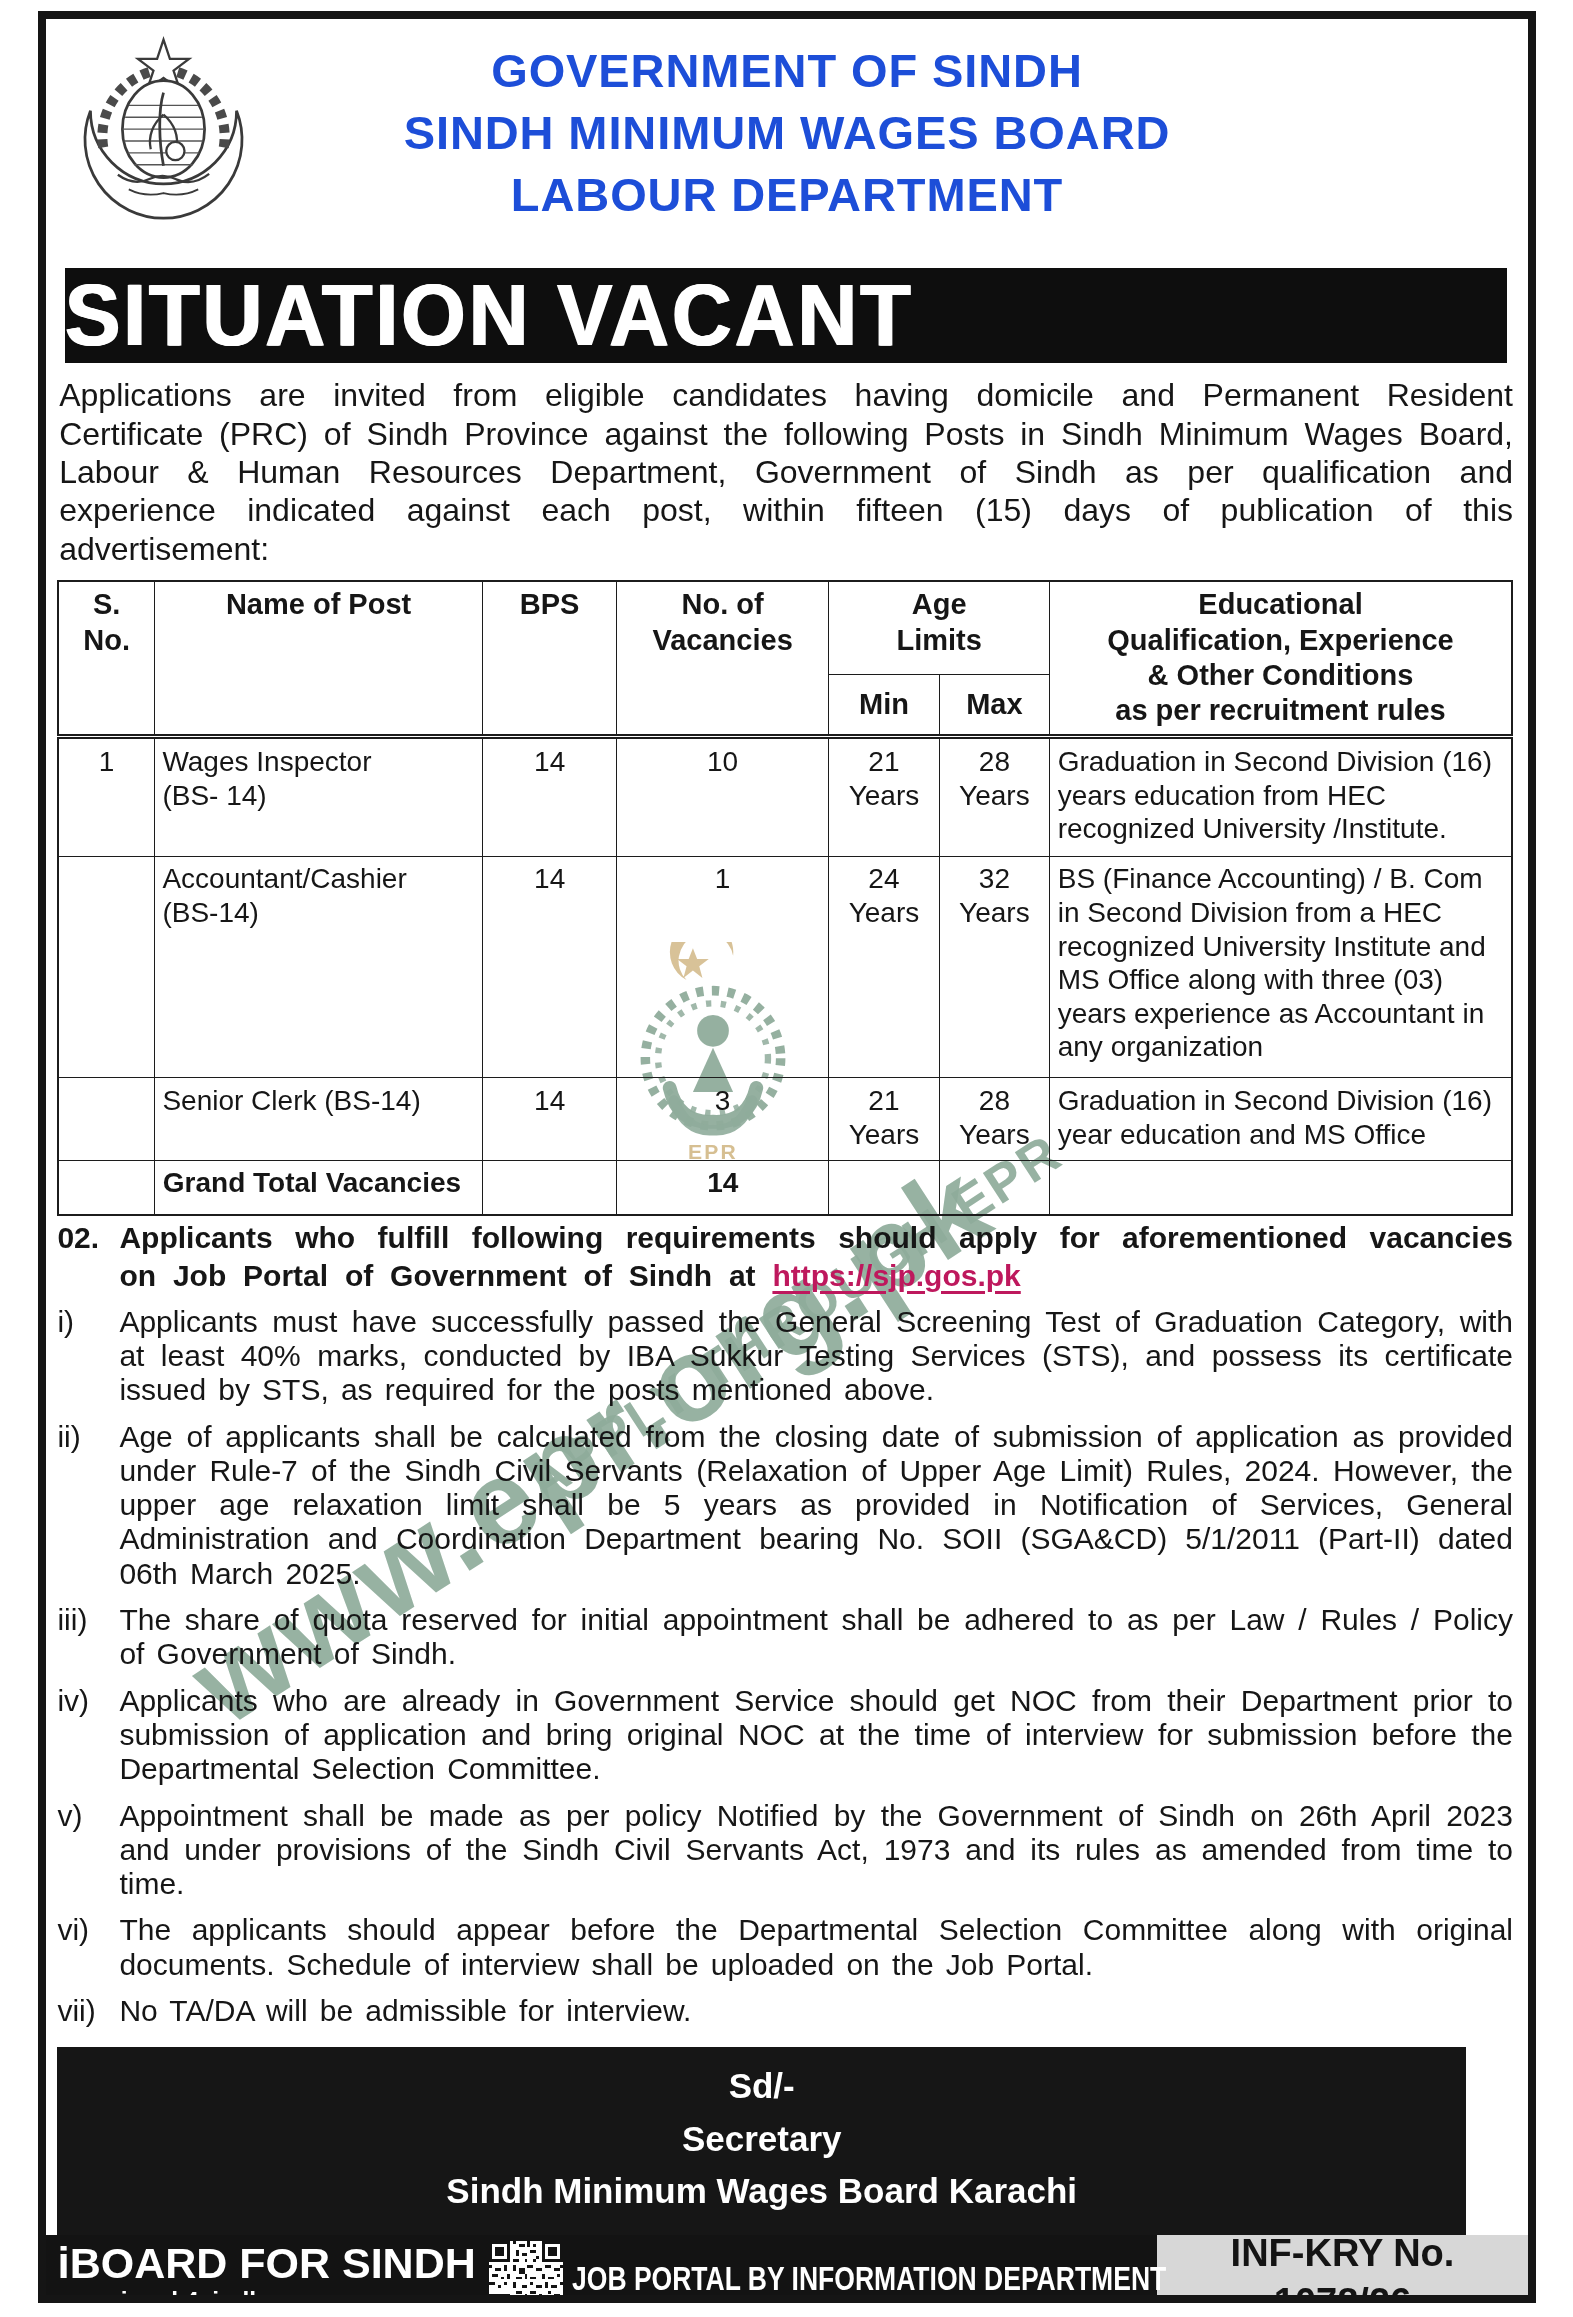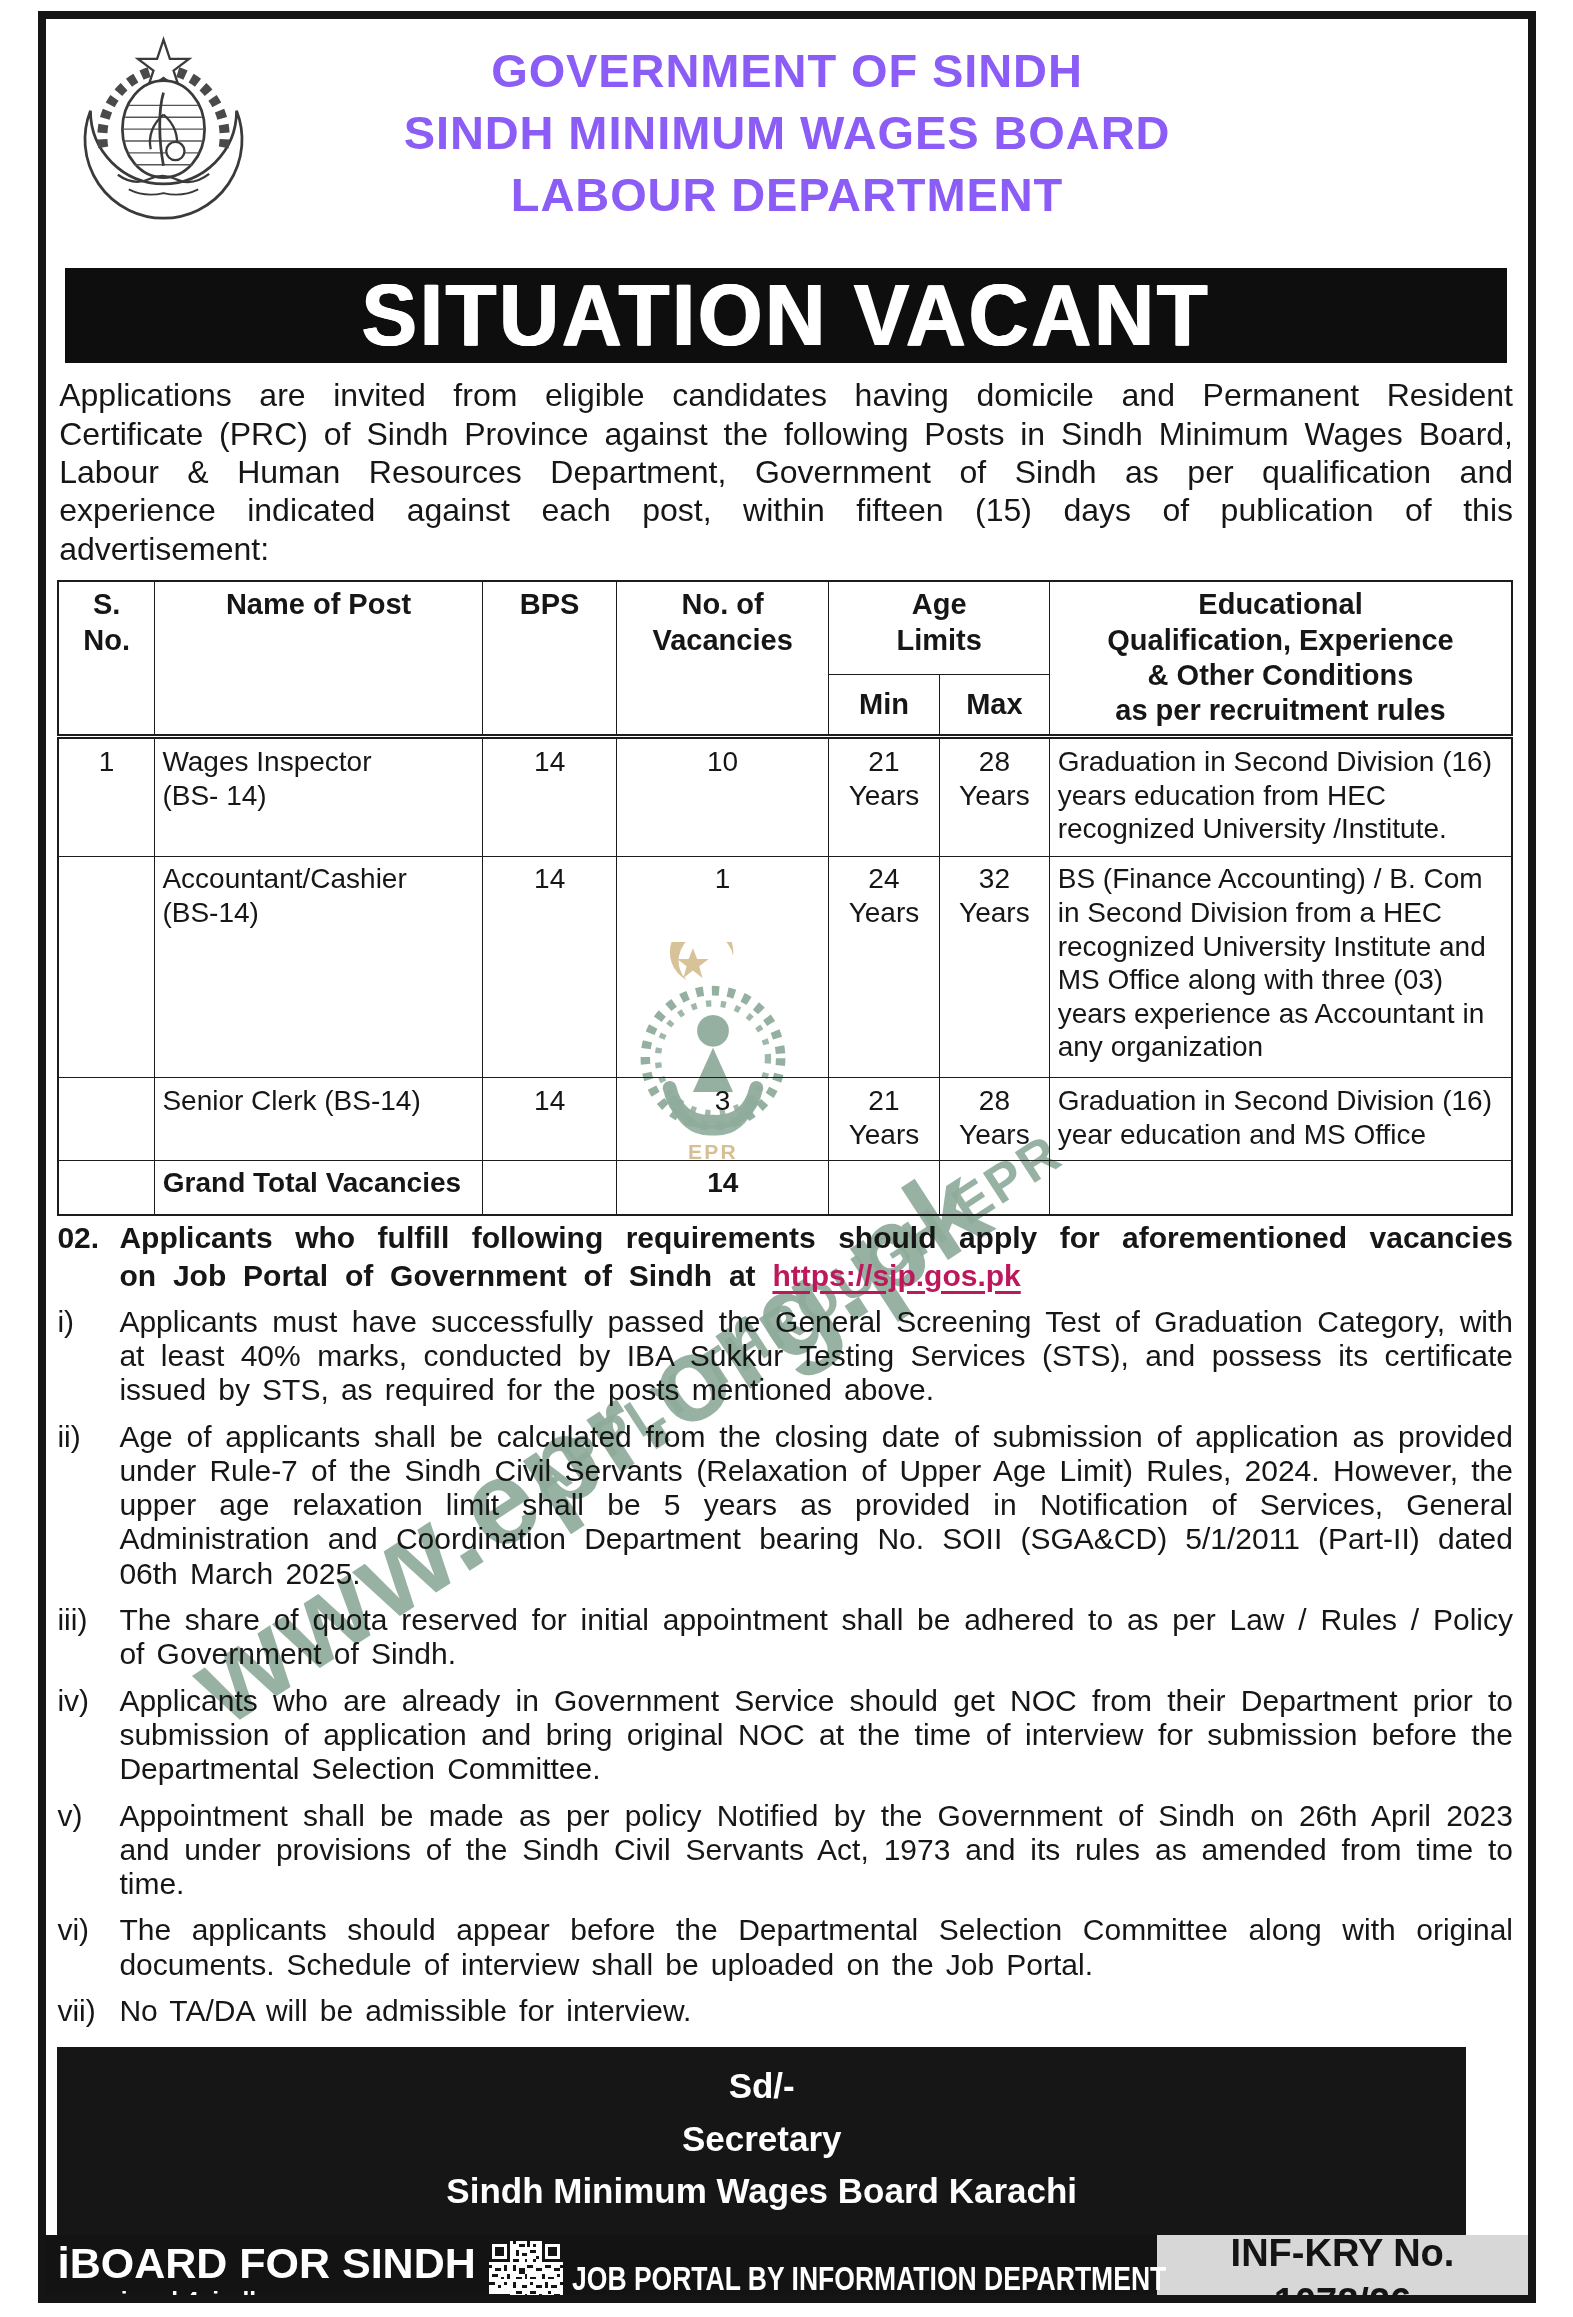--- a/index.html
+++ b/index.html
@@ -4,23 +4,23 @@
 <style>
   html,body{margin:0;padding:0;background:#ffffff;}
   body{width:1574px;height:2318px;position:relative;font-family:"Liberation Sans",sans-serif;color:#161616;}
   .ad{position:absolute;left:38px;top:11.4px;width:1498px;height:2292px;box-sizing:border-box;
       border:8.5px solid #151515;background:#fff;display:flex;flex-direction:column;overflow:hidden;}
   .content{position:relative;z-index:1;display:flex;flex-direction:column;flex:1;}
   
   .masthead{position:relative;padding-top:21px;min-height:222px;}
   .emblem{position:absolute;left:24.6px;top:17px;}
   .masthead-lines{width:100%;text-align:center;font-weight:bold;font-size:47px;line-height:1.32;
-      letter-spacing:0.9px;color:#8b5cf6;}
-  
-  .banner{margin:5.7px 21px 0 19px;height:95px;background:#0e0e0e;display:flex;align-items:center;justify-content:center;}
+      letter-spacing:0.9px;color:#1d4ed8;}
+  
+  .banner{margin:5.7px 21px 0 19px;height:95px;background:#0e0e0e;display:flex;align-items:center;}
   .banner span{color:#fff;font-weight:bold;font-size:83px;letter-spacing:2.8px;transform:scaleY(1.04);
       text-shadow:0.9px 0 #fff,-0.9px 0 #fff;white-space:nowrap;}
   
   .intro{margin:13.2px 15px 0 13.2px;font-size:32px;line-height:1.2;text-align:justify;word-spacing:4.7px;}
   
   .vtab{margin:11.4px 15px 0 11.4px;border-collapse:collapse;width:calc(100% - 26.5px);
       border:2.8px solid #1c1c1c;table-layout:fixed;background:transparent;}
   .vtab th,.vtab td{border:1.9px solid #1c1c1c;padding:5.7px 7.6px;vertical-align:top;background:transparent;}
   .vtab th{font-weight:bold;font-size:29px;line-height:1.22;text-align:center;}
   .vtab td{font-size:28px;line-height:1.2;}

